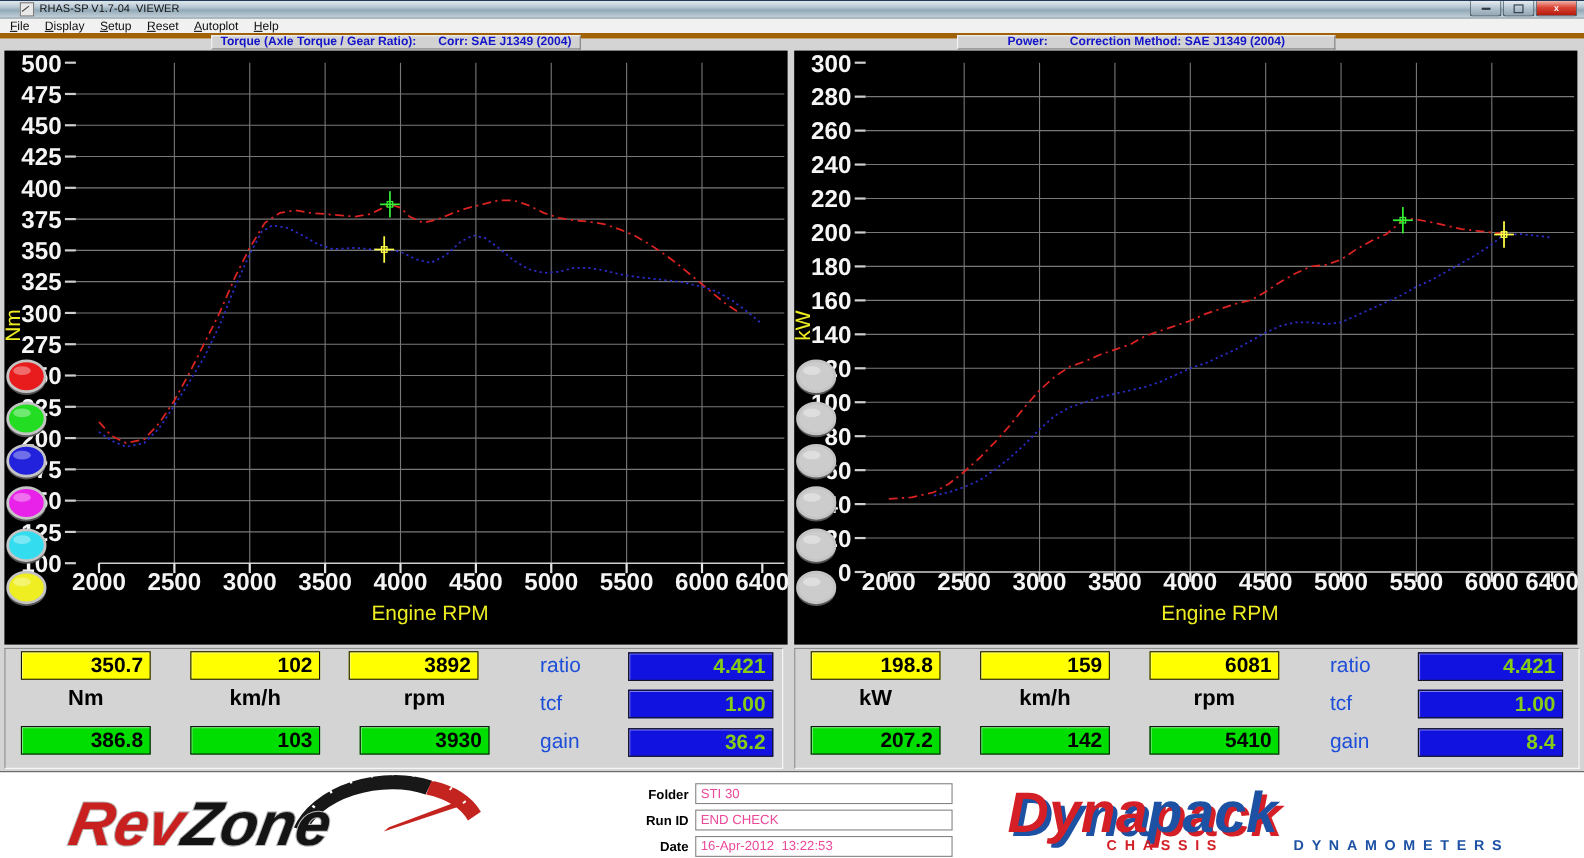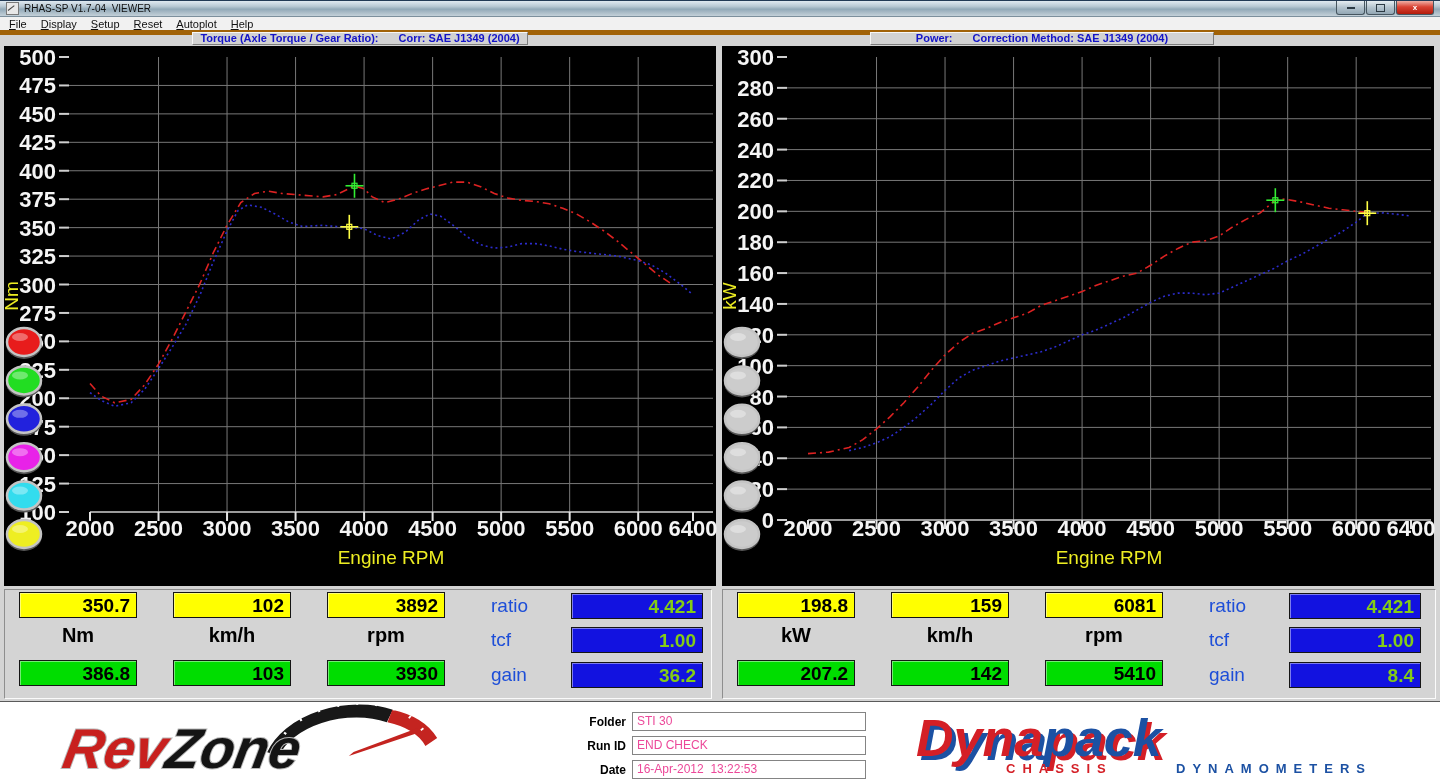--- a/index.html
+++ b/index.html
@@ -1,21 +1,21 @@
 <!DOCTYPE html>
 <html><head>
 <meta charset="utf-8">
 <style>
   html,body{margin:0;padding:0;background:#9aa4ac;}
   .window{position:relative;width:1440px;height:780px;background:#d4d4d4;
     font-family:"Liberation Sans",sans-serif;overflow:hidden;border-top:1px solid #223a55;box-sizing:border-box;}
   
   .titlebar{position:absolute;top:0;left:0;right:0;height:15px;
     background:linear-gradient(180deg,#dfe9f0 0%,#b9c9d4 35%,#92a9b8 55%,#aebfca 80%,#c3d0d8 100%);
-    border-bottom:1px solid #7c8f9c;display:flex;align-items:center;padding-left:6px;}
+    border-bottom:1px solid #7c8f9c;display:flex;align-items:center;padding-left:18px;}
   .app-icon{width:11px;height:11px;background:#e8e8e8;border:1px solid #7a7a7a;position:relative;flex:0 0 auto;}
   .app-icon:before{content:"";position:absolute;left:1px;top:7px;width:8px;height:1px;background:#444;transform:rotate(-38deg);transform-origin:left;}
   .title-text{font-size:10px;color:#101010;margin-left:5px;white-space:pre;}
   .win-buttons{position:absolute;right:6px;top:0;display:flex;}
   .win-btn{height:13px;display:flex;align-items:center;justify-content:center;
     border:1px solid #46555f;border-top:none;border-radius:0 0 3px 3px;margin-left:1px;
     background:linear-gradient(#e6edf2,#b3c3ce 50%,#93a7b4);color:#2c3a44;font-size:8px;}
   .win-btn .bar{width:8px;height:2px;background:#2c3a44;}
   .win-btn .sq{width:7px;height:6px;border:1px solid #2c3a44;}
   .win-btn.minimize,.win-btn.restore{width:27px;}
@@ -362,21 +362,21 @@
       </svg>
     </div>
 
   <div class="panel" id="panel-0">
       <div class="vbox yellow" style="left: 14px; top: 2px; width: 118px;">350.7</div>
       <div class="unit-label" style="left: 14px; top: 34px; width: 118px;">Nm</div>
       <div class="vbox green" style="left: 14px; top: 70px; width: 118px;">386.8</div>
       <div class="vbox yellow" style="left: 168px; top: 2px; width: 118px;">102</div>
       <div class="unit-label" style="left: 168px; top: 34px; width: 118px;">km/h</div>
       <div class="vbox green" style="left: 168px; top: 70px; width: 118px;">103</div>
-      <div class="vbox yellow" style="left: 322px; top: 2px; width: 118px;">3892</div>
+      <div class="vbox yellow" style="left: 312px; top: 2px; width: 118px;">3892</div>
       <div class="unit-label" style="left: 322px; top: 34px; width: 118px;">rpm</div>
       <div class="vbox green" style="left: 322px; top: 70px; width: 118px;">3930</div>
       <div class="stat-label" style="left: 486px; top: 5px;">ratio</div>
       <div class="vbox blue" style="left: 566px; top: 3px; width: 132px;">4.421</div>
       <div class="stat-label" style="left: 486px; top: 39px;">tcf</div>
       <div class="vbox blue" style="left: 566px; top: 37px; width: 132px;">1.00</div>
       <div class="stat-label" style="left: 486px; top: 74px;">gain</div>
       <div class="vbox blue" style="left: 566px; top: 72px; width: 132px;">36.2</div>
     </div>
   <div class="panel" id="panel-1">

